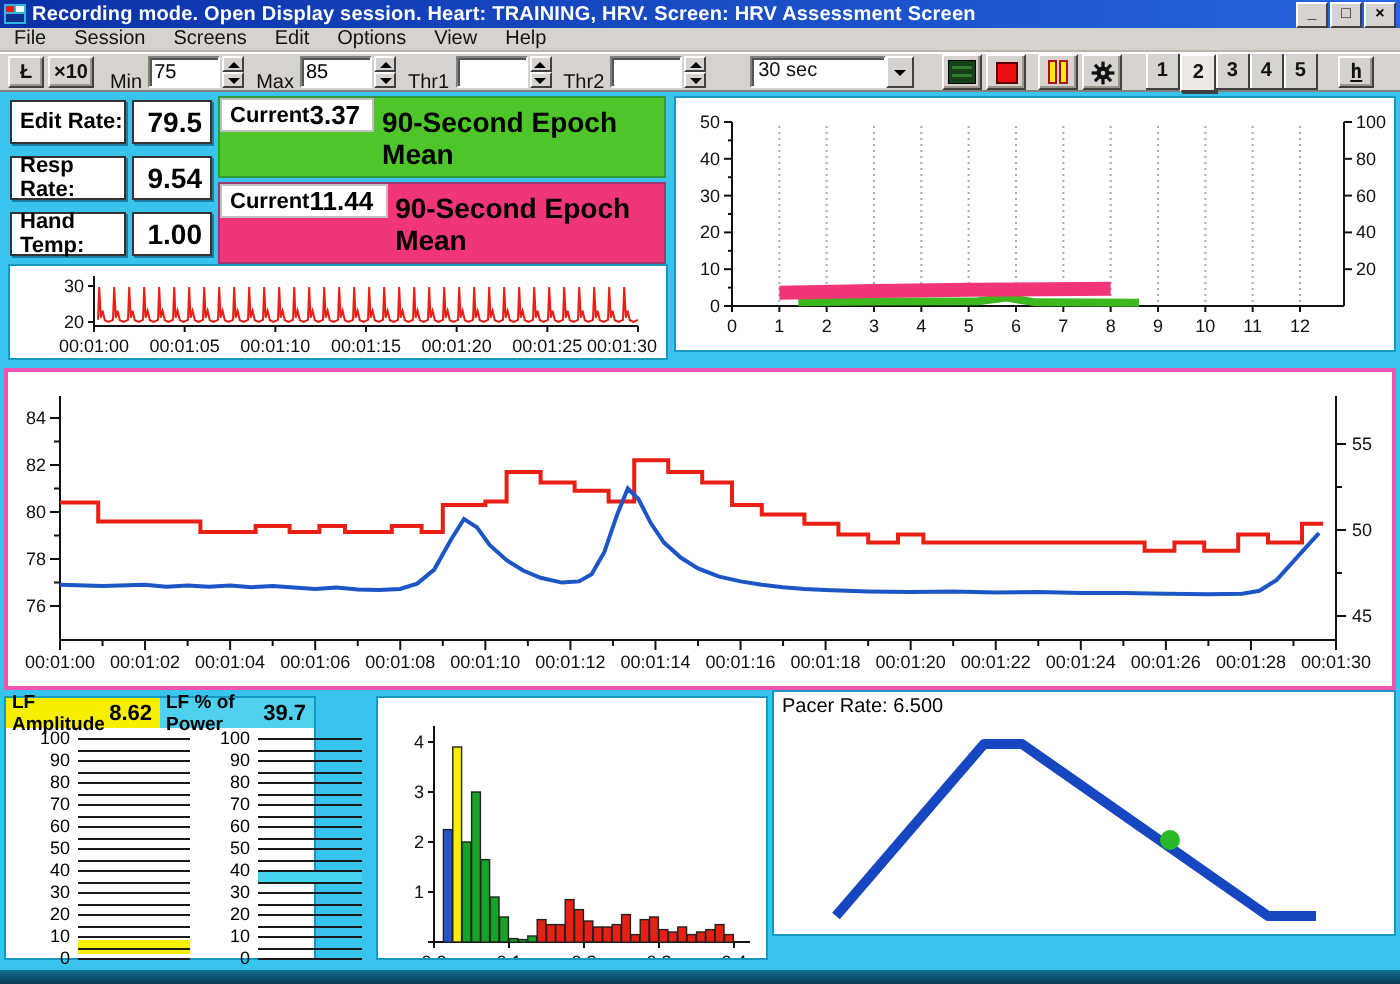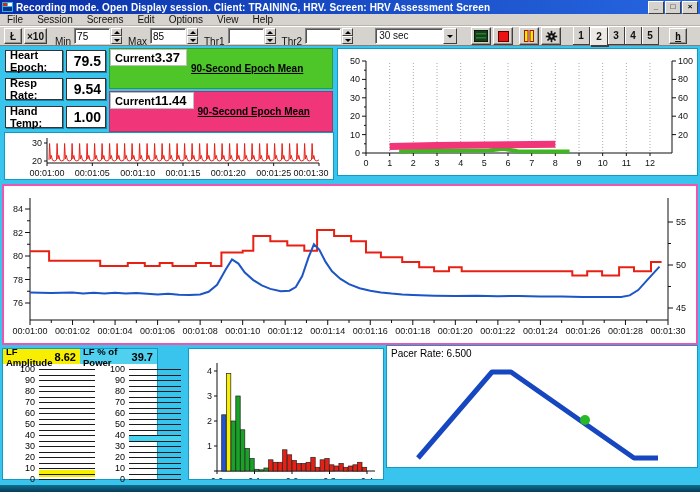--- a/index.html
+++ b/index.html
@@ -52,21 +52,21 @@
     box-shadow:1px 1px 0 rgba(0,60,90,.5);box-sizing:border-box;display:flex;align-items:center;}
   .statlabel{font-size:11px;font-weight:bold;padding-left:4px;color:#000;}
   .statvalue{font-size:14px;font-weight:bold;width:100%;text-align:right;padding-right:4px;color:#000;}
   .epochbox{position:absolute;display:flex;box-sizing:border-box;border:1px solid rgba(0,70,90,.35);}
   .epochbox .ename{width:58px;font-size:11px;font-weight:bold;color:#000;padding:2px 0 0 4px;box-sizing:border-box;}
   .epochbox .eright{flex:1;display:flex;flex-direction:row;}
   .epochbox .ecur{height:17px;background:#fff;display:flex;align-items:center;justify-content:space-between;
     font-weight:bold;color:#000;border:1px solid rgba(0,0,0,.25);box-sizing:border-box;}
   .epochbox .ecur .cl{font-size:11px;padding-left:4px;}
   .epochbox .ecur .cv{font-size:13px;padding-right:6px;}
-  .epochbox .emean{flex:1;display:flex;align-items:center;font-size:10px;font-weight:bold;color:#000;padding-left:4px;text-decoration:underline;}
+  .epochbox .emean{flex:1;display:flex;align-items:center;font-size:14px;font-weight:bold;color:#000;padding-left:4px;}
   .meterhdr{position:absolute;left:0;top:0;width:50%;height:15px;display:flex;align-items:center;
     justify-content:space-between;font-weight:bold;color:#000;box-sizing:border-box;padding:0 4px 0 3px;}
   .meterhdr .mt{font-size:9.5px;}
   .meterhdr .mv{font-size:11px;}
   .mline{position:absolute;height:1px;background:#1a1a1a;}
   .mlabel{position:absolute;font-size:9px;color:#000;text-align:right;width:26px;}
   .mband{position:absolute;}
   svg text{font-family:"Liberation Sans",sans-serif;fill:#111;}
   .pacerlabel{position:absolute;left:4px;top:2px;font-size:10px;color:#000;}
   .bottomstrip{position:absolute;left:0;bottom:0;width:700px;height:7px;
@@ -75,21 +75,21 @@
 </head>
 <body>
 
 <div class="titlebar">
   <svg class="appicon" viewBox="0 0 11 10">
     <rect x="0" y="0" width="11" height="10" fill="#2fb6e0"></rect>
     <rect x="1" y="1" width="4" height="3" fill="#e82014"></rect>
     <rect x="6" y="1" width="4" height="3" fill="#fff"></rect>
     <rect x="1" y="5" width="9" height="4" fill="#0b2f8a"></rect>
   </svg>
-  <div class="title">Recording mode. Open Display session. Client: TRAINING, HRV. Screen: HRV Assessment Screen</div>
+  <div class="title">Recording mode. Open Display session. Heart: TRAINING, HRV. Screen: HRV Assessment Screen</div>
   <div class="winbtn">_</div>
   <div class="winbtn">□</div>
   <div class="winbtn">×</div>
 </div>
 
 <div class="menubar" id="menubar">
     <div class="mitem">File</div>
     <div class="mitem">Session</div>
     <div class="mitem">Screens</div>
     <div class="mitem">Edit</div>
@@ -200,21 +200,21 @@
       <div class="numbtn">3</div>
       <div class="numbtn">4</div>
       <div class="numbtn">5</div>
     </div>
 
   <div style="width:10px"></div>
   <div class="tbtn" style="text-decoration:underline;font-family:'DejaVu Sans Mono',monospace;">h</div>
 </div>
 
 <div class="statbox" style="left:5px;top:50px;width:58px;height:22px;">
-  <span class="statlabel">Heart Epoch:</span>
+  <span class="statlabel">Edit Rate:</span>
   </div>
 <div class="statbox" style="left:66px;top:50px;width:40px;height:22px;">
   <span class="statvalue">79.5</span>
   </div>
 
 <div class="statbox" style="left:5px;top:78px;width:58px;height:22px;">
   <span class="statlabel">Resp Rate:</span>
   </div>
 <div class="statbox" style="left:66px;top:78px;width:40px;height:22px;">
   <span class="statvalue">9.54</span>

